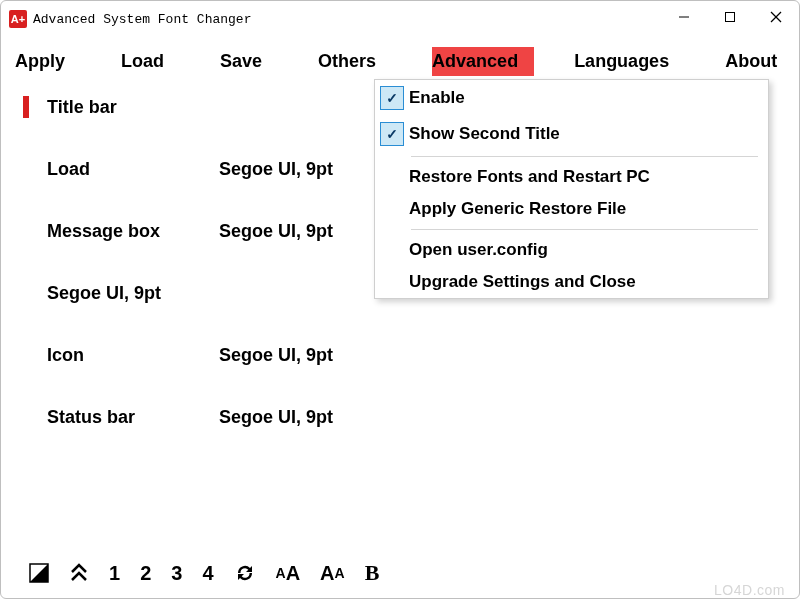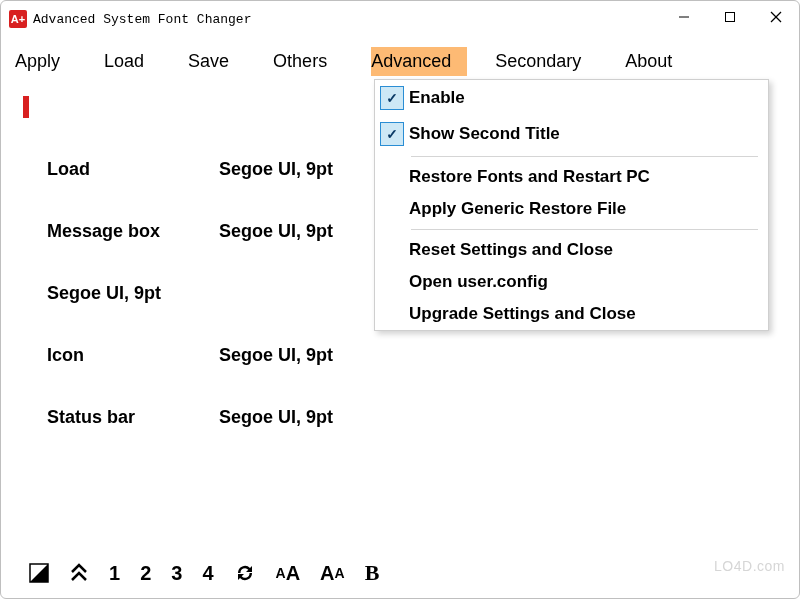--- a/index.html
+++ b/index.html
@@ -57,32 +57,32 @@
     width: 46px;
     height: 32px;
     display: flex;
     align-items: center;
     justify-content: center;
     color: #000;
   }
   .win-btn svg { display: block; }
   .menubar {
     display: flex;
-    gap: 4px;
+    gap: 16px;
     padding: 10px 12px 6px 14px;
     font-size: 18px;
-    font-weight: 400;
+    font-weight: 700;
     color: #000;
   }
   .menu-item {
     padding: 4px 16px 4px 0;
     margin-right: 24px;
   }
   .menu-item.open {
-    background: #fdba74;
+    background: #ef4444;
   }
   .content {
     padding: 14px 20px 0 22px;
   }
   .row {
     display: flex;
     align-items: center;
     margin-bottom: 40px;
     font-size: 18px;
     font-weight: 700;
@@ -148,21 +148,21 @@
     display: flex;
     gap: 20px;
     align-items: center;
     font-weight: 700;
     font-size: 20px;
   }
   .tool { display: flex; align-items: center; justify-content: center; }
   .watermark {
     position: absolute;
     right: 14px;
-    bottom: 24px;
+    bottom: 0;
     font-size: 14px;
     letter-spacing: 0.5px;
     color: #d6d6d6;
     font-weight: 400;
   }
 </style>
 </head>
 <body>
 
 <div class="window">
@@ -189,27 +189,28 @@
       </div>
     </div>
   </div>
 
   <div class="menubar">
     <div class="menu-item">Apply</div>
     <div class="menu-item">Load</div>
     <div class="menu-item">Save</div>
     <div class="menu-item">Others</div>
     <div class="menu-item open">Advanced</div>
-    <div class="menu-item">Secondary</div>
+    <div class="menu-item">Languages</div>
     <div class="menu-item">About</div>
   </div>
 
   <div class="content">
     <div class="row active">
       <div class="marker"></div>
+      <div class="row-label">Title bar</div>
     </div>
     <div class="row">
       <div class="marker"></div>
       <div class="row-label">Load</div>
       <div class="row-value">Segoe UI, 9pt</div>
     </div>
     <div class="row">
       <div class="marker"></div>
       <div class="row-label">Message box</div>
       <div class="row-value">Segoe UI, 9pt</div>
@@ -248,24 +249,20 @@
       <div class="check-col"></div>
       <span>Restore Fonts and Restart PC</span>
     </div>
     <div class="dropdown-item">
       <div class="check-col"></div>
       <span>Apply Generic Restore File</span>
     </div>
     <div class="dropdown-sep"></div>
     <div class="dropdown-item">
       <div class="check-col"></div>
-      <span>Reset Settings and Close</span>
-    </div>
-    <div class="dropdown-item">
-      <div class="check-col"></div>
       <span>Open user.config</span>
     </div>
     <div class="dropdown-item">
       <div class="check-col"></div>
       <span>Upgrade Settings and Close</span>
     </div>
   </div>
 
   <div class="toolbar">
     <div class="tool">

